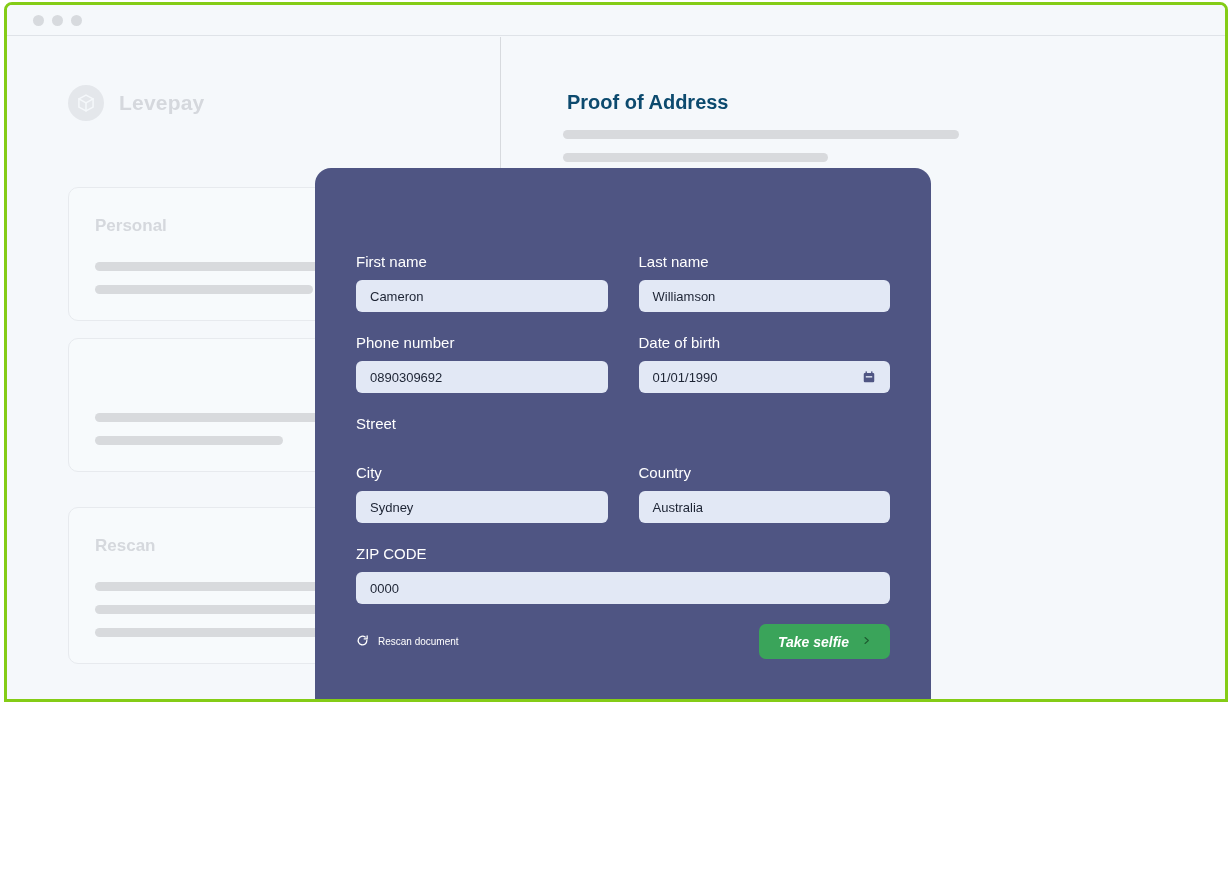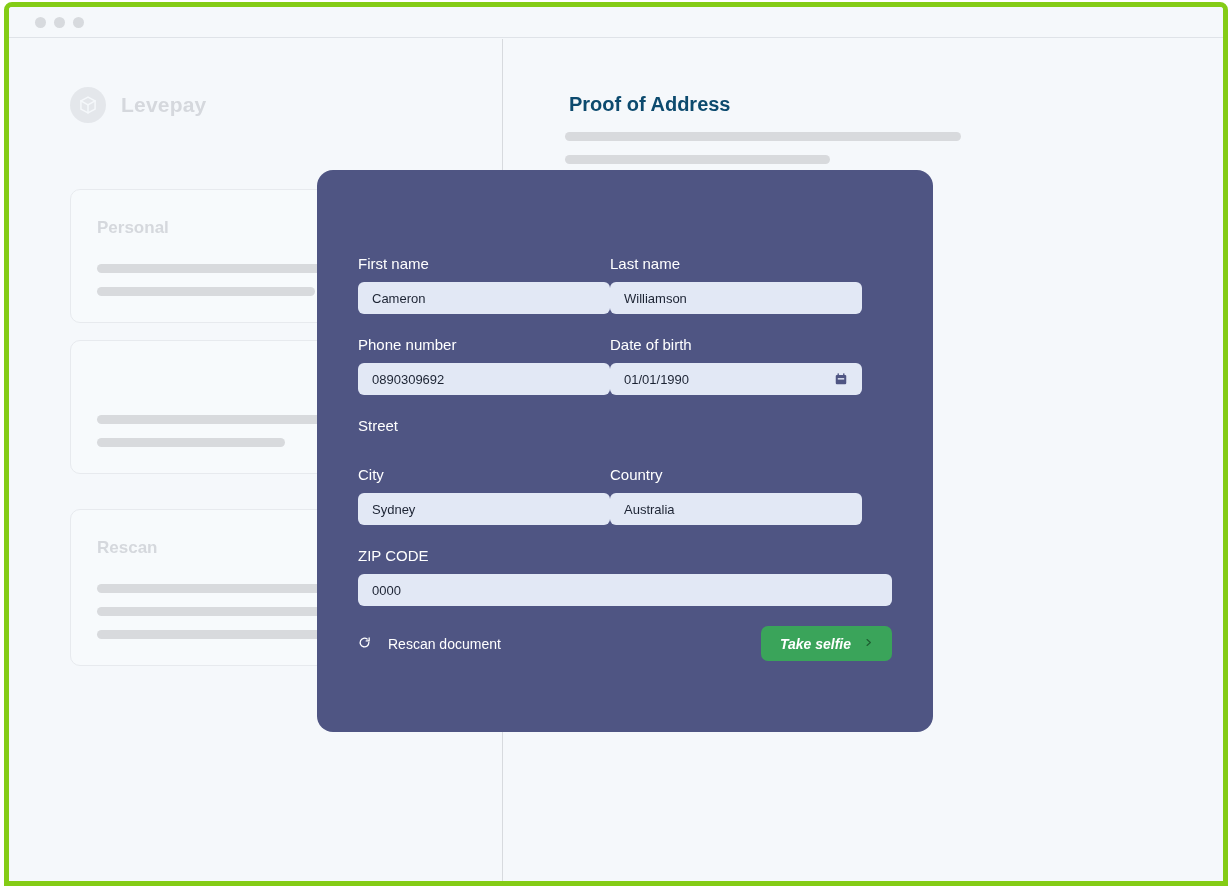--- a/index.html
+++ b/index.html
@@ -7,23 +7,23 @@
     width: 1232px; height: 888px;
     font-family: "Liberation Sans", sans-serif;
     background: #ffffff;
     overflow: hidden;
   }
 
   
   .window {
     position: absolute;
     left: 4px; top: 2px;
-    width: 1224px; height: 884px;
+    width: 1224px; height: 700px;
     background: #f5f8fb;
-    border: 5px solid #84cc16;
+    border: 3px solid #84cc16;
     border-radius: 8px 8px 0 0;
     overflow: hidden;
   }
   .titlebar {
     position: absolute; left: 0; top: 0;
     width: 100%; height: 31px;
     background: #f5f8fb;
     border-bottom: 1px solid #dfe3e8;
   }
   .dots { position: absolute; left: 26px; top: 10px; display: flex; gap: 8px; }
@@ -60,42 +60,42 @@
   }
   .rbars { position: absolute; left: 62px; top: 93px; width: 396px; }
 
   
   .modal {
     position: absolute; left: 308px; top: 163px;
     width: 616px; height: 562px;
     background: #4f5583; border-radius: 16px;
     padding: 0 41px;
   }
-  .row { display: flex; margin-top: 0; }
+  .row { display: flex; gap: 31px; margin-top: 0; }
   .field { display: flex; flex-direction: column; }
   .field.half { width: 252px; }
   .field.full { width: 534px; }
   .flabel { font-size: 15px; color: #ffffff; margin-bottom: 10px; line-height: 17px; }
   .finput {
     height: 32px; background: #e2e8f5; border: none; border-radius: 6px;
     padding: 0 14px; font-family: "Liberation Sans", sans-serif;
     font-size: 13px; color: #1c2333; display: flex; align-items: center;
     position: relative;
   }
   .cal-icon { position: absolute; right: 14px; top: 50%; transform: translateY(-50%); display: flex; }
 
   .grp { margin-top: 22px; }
   .grp.first { padding-top: 63px; }
 
   
   .footer {
     position: absolute; left: 41px; right: 41px; top: 456px;
     display: flex; align-items: center; justify-content: space-between;
   }
-  .rescan { display: flex; align-items: center; gap: 17px; font-size: 14px; color: #ffffff; cursor: pointer; }
+  .rescan { display: flex; align-items: center; gap: 9px; font-size: 10px; color: #ffffff; cursor: pointer; }
   .btn-green {
     background: #3aa45a; color: #ffffff; border: none; border-radius: 7px;
     height: 35px; padding: 0 19px; display: flex; align-items: center; gap: 13px;
     font-family: "Liberation Sans", sans-serif; font-size: 14px; font-weight: bold; cursor: pointer; font-style: italic;
   }
 </style>
 </head>
 <body>
 
 <div class="window">

